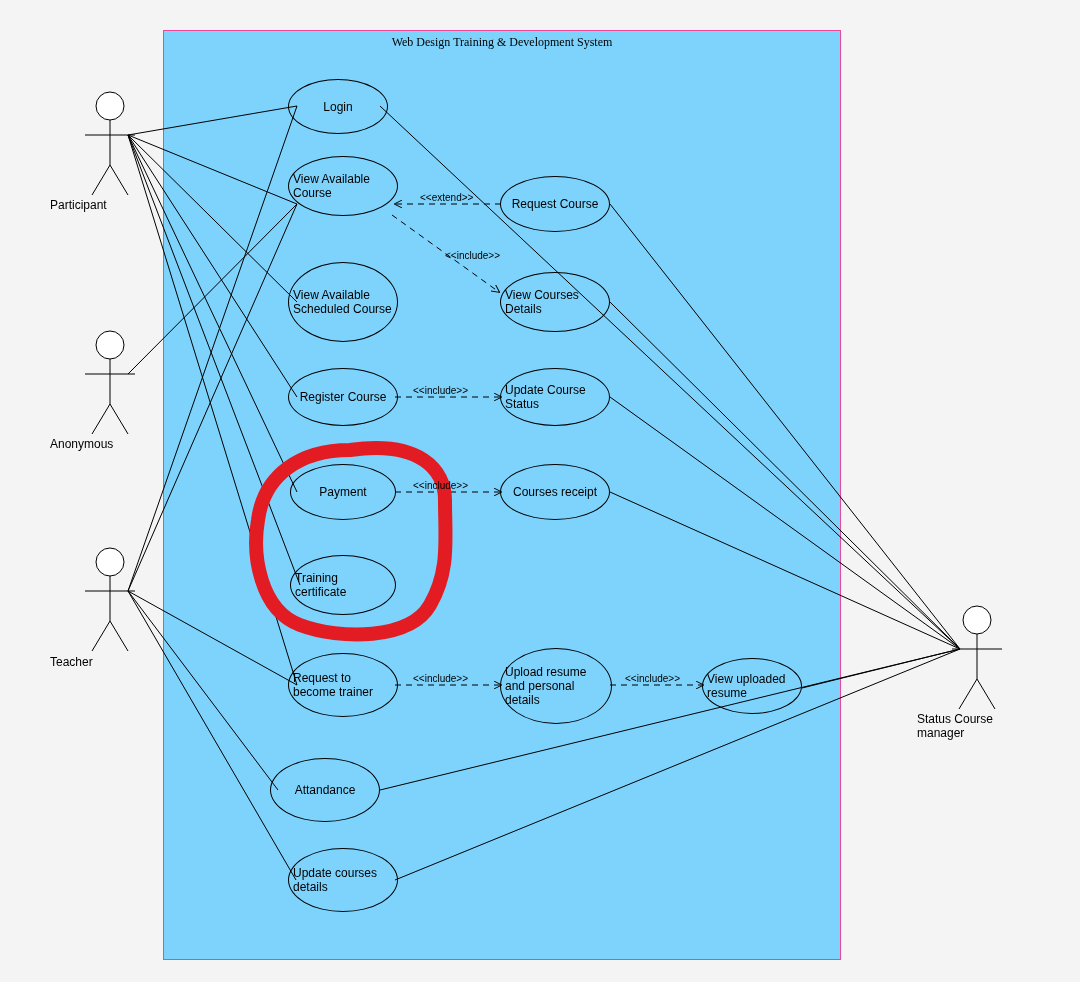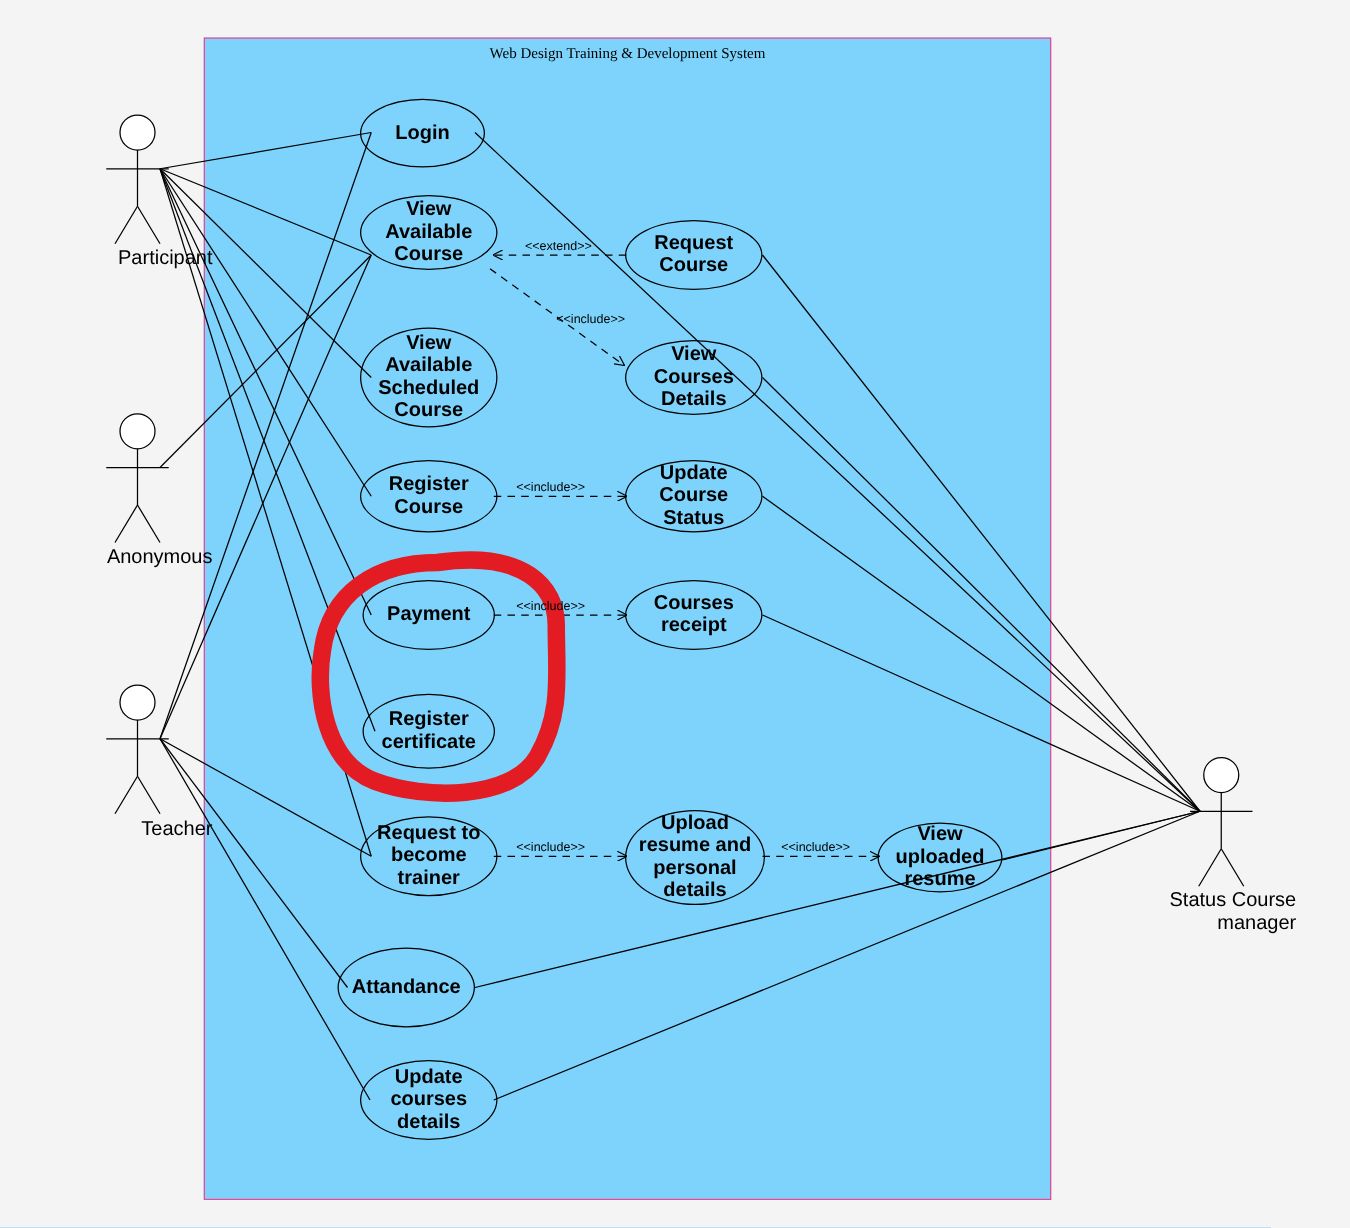--- a/index.html
+++ b/index.html
@@ -20,37 +20,35 @@
   .system-title {
     position: absolute;
     top: 4px;
     left: 0;
     right: 0;
     text-align: center;
     font-size: 12px;
   }
   .actor-label {
     position: absolute;
-    font-size: 16px;
-    text-align: right;
+    font-size: 12px;
+    text-align: left;
     width: 120px;
   }
   .usecase {
     position: absolute;
     border: 1px solid #000;
     border-radius: 50%;
     display: flex;
     align-items: center;
     justify-content: center;
-    text-align: center;
-    font-size: 16px;
+    font-size: 12px;
     padding: 4px;
     box-sizing: border-box;
     background: rgba(255,255,255,0);
-    font-weight: bold;
   }
   .rel-label {
     position: absolute;
     font-size: 10px;
     background: transparent;
     white-space: nowrap;
   }
   svg.overlay {
     position: absolute;
     left: 0; top: 0;
@@ -153,21 +151,21 @@
 <div class="actor-label" style="left:50px; top:198px;">Participant</div>
 <div class="actor-label" style="left:50px; top:437px;">Anonymous</div>
 <div class="actor-label" style="left:50px; top:655px;">Teacher</div>
 <div class="actor-label" style="left:917px; top:712px;">Status Course manager</div>
 
 <div class="usecase" style="left:288px; top:79px; width:100px; height:55px;">Login</div>
 <div class="usecase" style="left:288px; top:156px; width:110px; height:60px;">View Available Course</div>
 <div class="usecase" style="left:288px; top:262px; width:110px; height:80px;">View Available Scheduled Course</div>
 <div class="usecase" style="left:288px; top:368px; width:110px; height:58px;">Register Course</div>
 <div class="usecase" style="left:290px; top:464px; width:106px; height:56px;">Payment</div>
-<div class="usecase" style="left:290px; top:555px; width:106px; height:60px;">Register certificate</div>
+<div class="usecase" style="left:290px; top:555px; width:106px; height:60px;">Training certificate</div>
 <div class="usecase" style="left:288px; top:653px; width:110px; height:64px;">Request to become trainer</div>
 <div class="usecase" style="left:270px; top:758px; width:110px; height:64px;">Attandance</div>
 <div class="usecase" style="left:288px; top:848px; width:110px; height:64px;">Update courses details</div>
 
 <div class="usecase" style="left:500px; top:176px; width:110px; height:56px;">Request Course</div>
 <div class="usecase" style="left:500px; top:272px; width:110px; height:60px;">View Courses Details</div>
 <div class="usecase" style="left:500px; top:368px; width:110px; height:58px;">Update Course Status</div>
 <div class="usecase" style="left:500px; top:464px; width:110px; height:56px;">Courses receipt</div>
 <div class="usecase" style="left:500px; top:648px; width:112px; height:76px;">Upload resume and personal details</div>
 <div class="usecase" style="left:702px; top:658px; width:100px; height:56px;">View uploaded resume</div>

